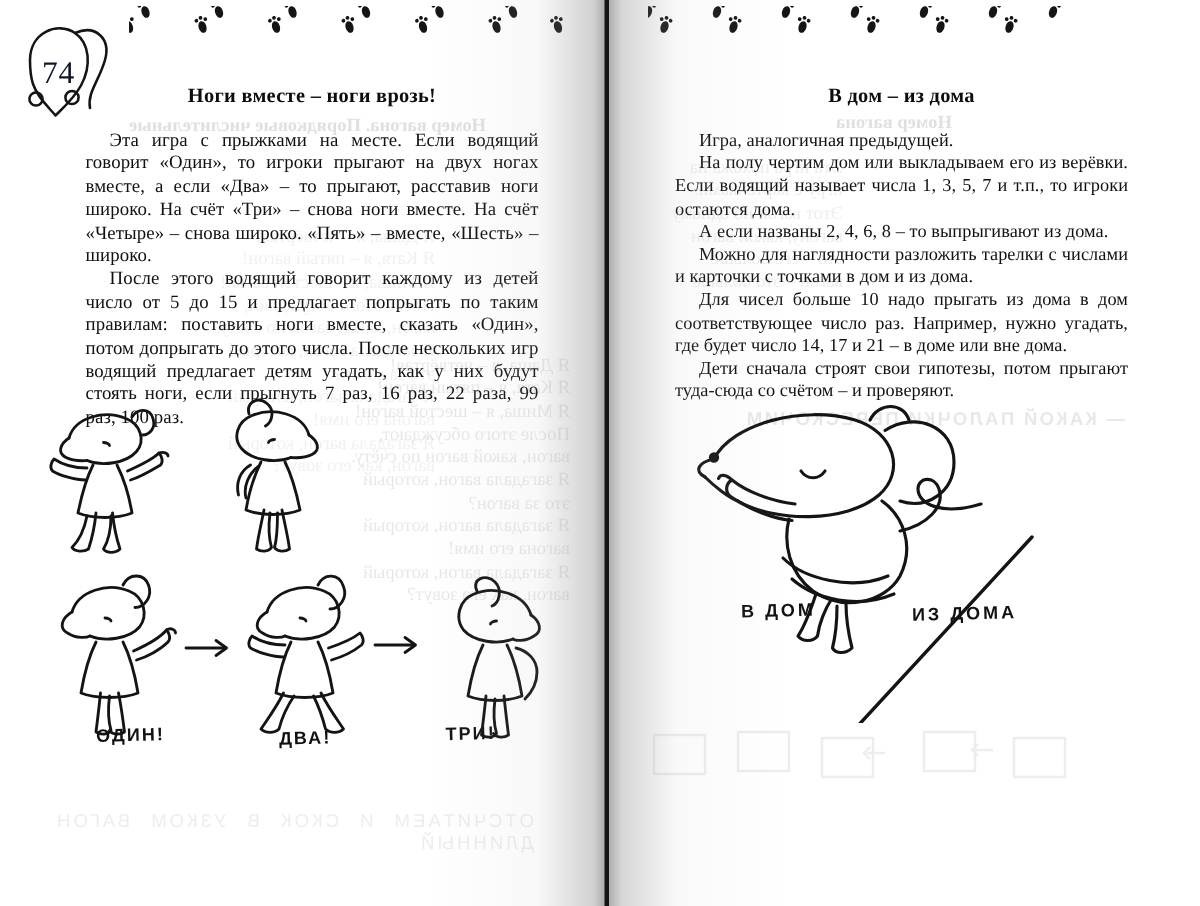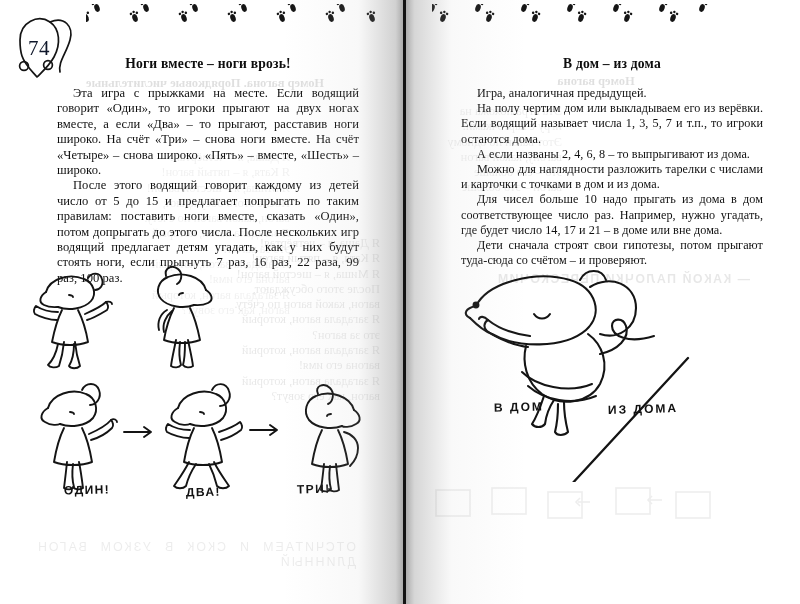--- a/index.html
+++ b/index.html
@@ -488,21 +488,21 @@
             <ellipse cx="0" cy="0" rx="2.6" ry="4"></ellipse>
             <circle cx="-3.4" cy="-4.4" r="1.25"></circle>
               <circle cx="-0.6" cy="-6.2" r="1.25"></circle>
               <circle cx="2.6" cy="-5.2" r="1.25"></circle>
           </g>
         </g>
       </g>
     </svg>
 
 
-    <div class="col col-right" style="left:55px; top:56px; width:302px;">
+    <div class="col col-right" style="left:44px; top:56px; width:302px;">
       <h2 class="art-title">В дом – из дома</h2>
       <p class="para">Игра, аналогичная предыдущей.</p>
       <p class="para">На полу чертим дом или выкладываем его из верёвки. Если водящий называет числа 1, 3, 5, 7 и т.п., то игроки остаются дома.</p>
       <p class="para">А если названы 2, 4, 6, 8 – то выпрыгивают из дома.</p>
       <p class="para">Можно для наглядности разложить тарелки с числами и карточки с точками в дом и из дома.</p>
       <p class="para">Для чисел больше 10 надо прыгать из дома в дом соответствующее число раз. Например, нужно угадать, где будет число 14, 17 и 21 – в доме или вне дома.</p>
       <p class="para">Дети сначала строят свои гипотезы, потом прыгают туда-сюда со счётом – и проверяют.</p>
     </div>
 
     <svg class="illus illus-right" style="left:34px; top:262px; width:350px; height:220px;" viewBox="0 0 350 220">

